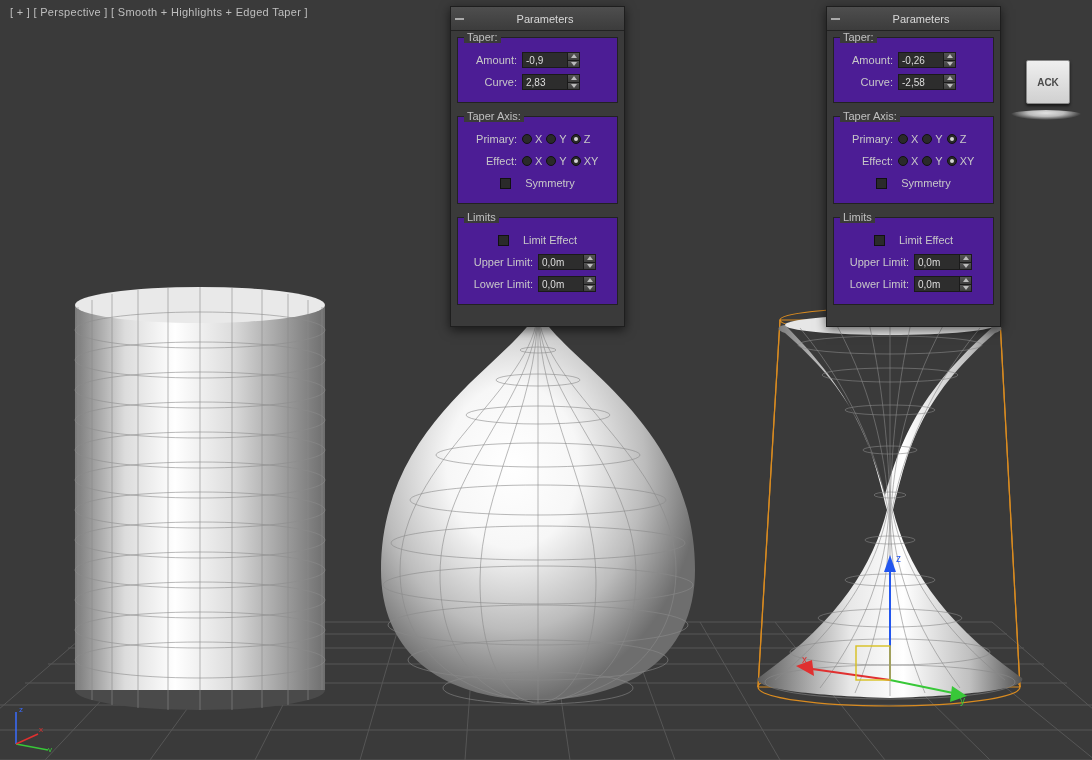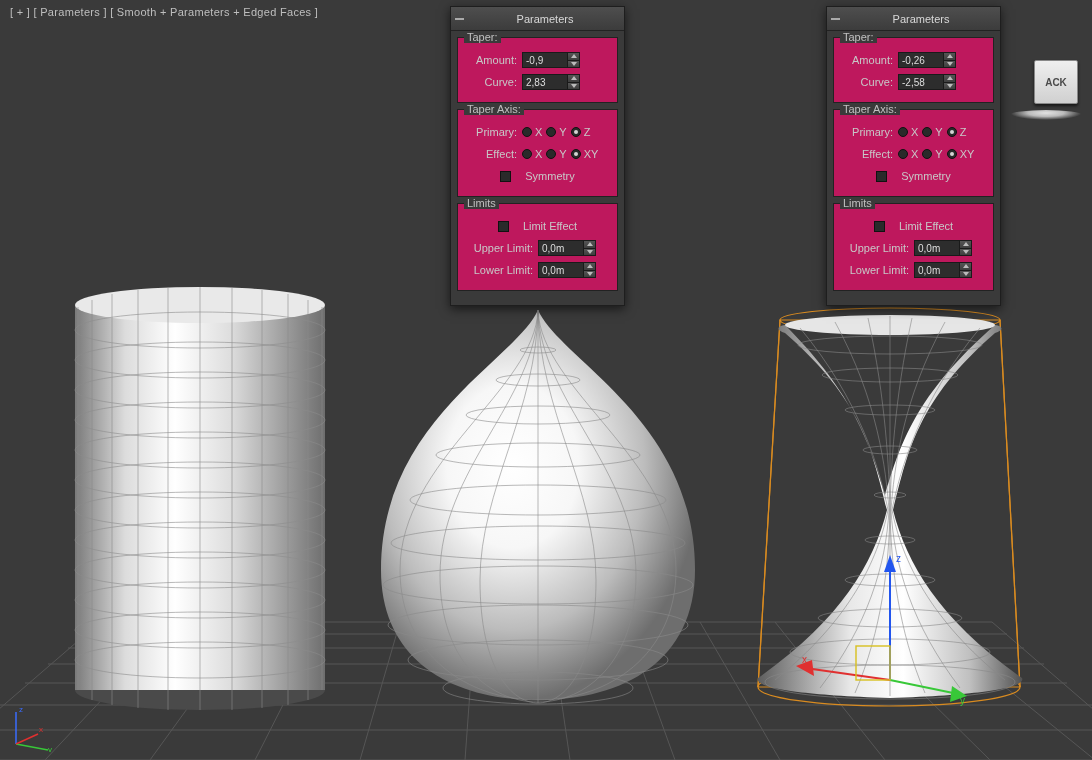--- a/index.html
+++ b/index.html
@@ -50,24 +50,24 @@
   .panel-titlebar .title {
     flex: 1;
     text-align: center;
     color: #d8d8d8;
     font-size: 11px;
   }
   .panel-body { padding: 6px 6px 8px 6px; }
 
   .group {
     border: 1px solid #222;
-    margin-bottom: 6px;
+    margin-bottom: 13px;
     position: relative;
     padding: 10px 6px 8px 6px;
-    background: #be185d;
+    background: #4c1d95;
   }
   .group-title {
     position: absolute;
     top: -7px; left: 6px;
     background: #3a3a3a;
     padding: 0 3px;
     font-size: 11px;
     color: #c0c0c0;
   }
   .row {
@@ -171,39 +171,39 @@
   .back-cube {
     width: 44px; height: 44px;
     background: linear-gradient(#efefef,#d0d0d0);
     border: 1px solid #888;
     border-radius: 2px;
     box-shadow: 0 2px 3px rgba(0,0,0,0.6);
     display: flex; align-items: center; justify-content: center;
     color: #4a4a4a;
     font-weight: bold;
     font-size: 10px;
-    margin-left: 28px;
+    margin-left: 20px;
   }
   .back-shadow {
     width: 72px;
     height: 10px;
     margin-top: 6px;
     margin-left: 4px;
     background: radial-gradient(ellipse at 50% 30%, #e2e2e2 0%, #bcbcbc 35%, rgba(0,0,0,0) 70%);
     border-radius: 50%;
   }
 
 </style>
 </head>
 <body>
 
 <div class="vp-label">
   <span>[ + ]</span>
-  <span>[ Parameters ]</span>
-  <span>[ Smooth + Parameters + Edged Faces ]</span>
+  <span>[ Perspective ]</span>
+  <span>[ Smooth + Highlights + Edged Taper ]</span>
 </div>
 
 <div class="back-widget">
   <div class="back-cube">ACK</div>
   <div class="back-shadow"></div>
 </div>
 
 <svg class="scene" viewBox="0 0 1092 760">
   <defs>
     <radialGradient id="shine" cx="42%" cy="40%" r="60%">

